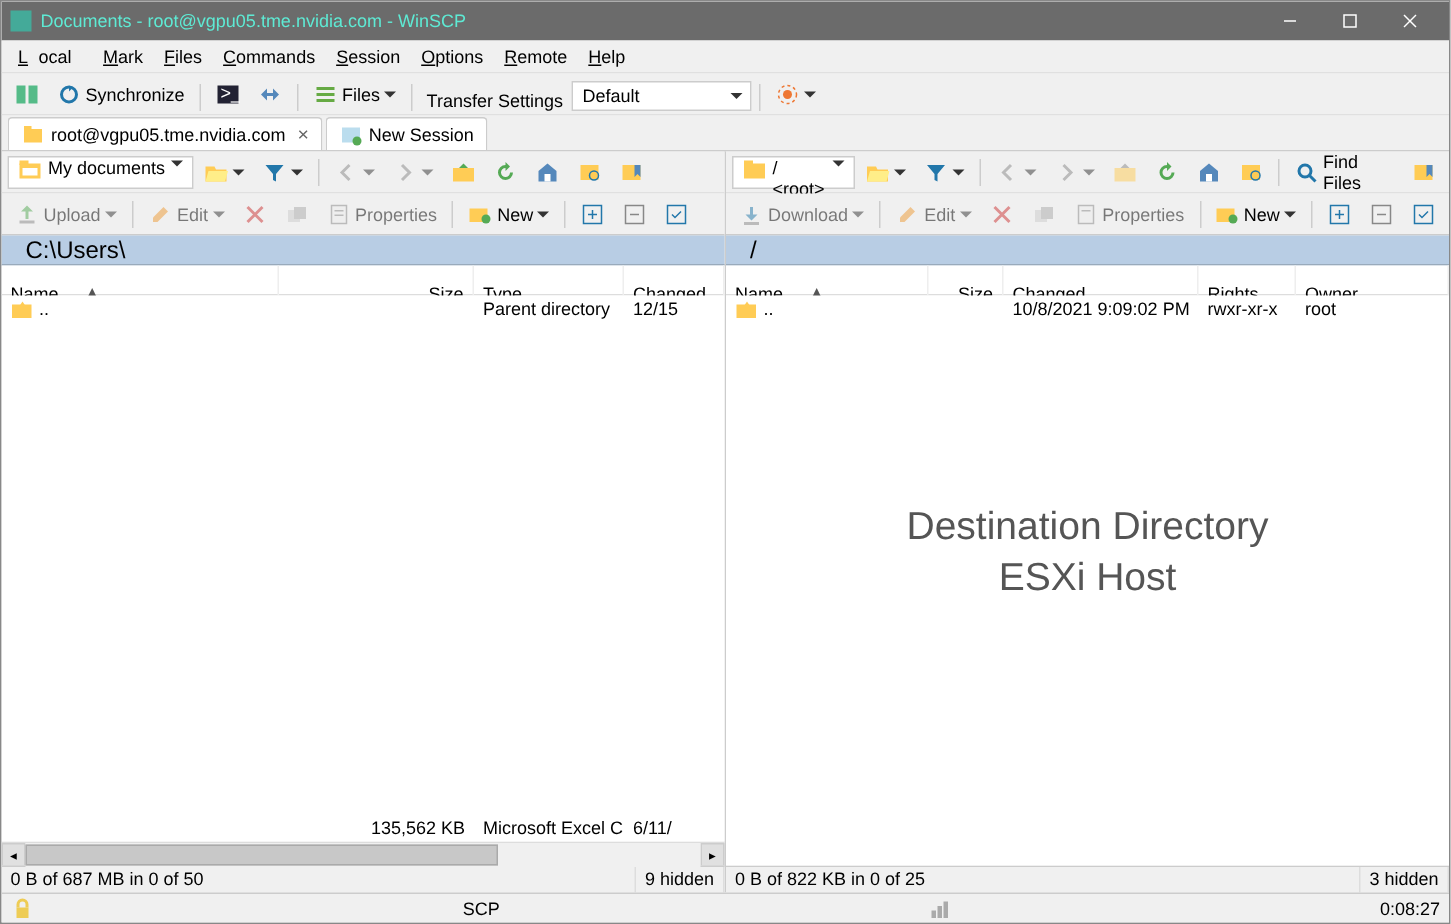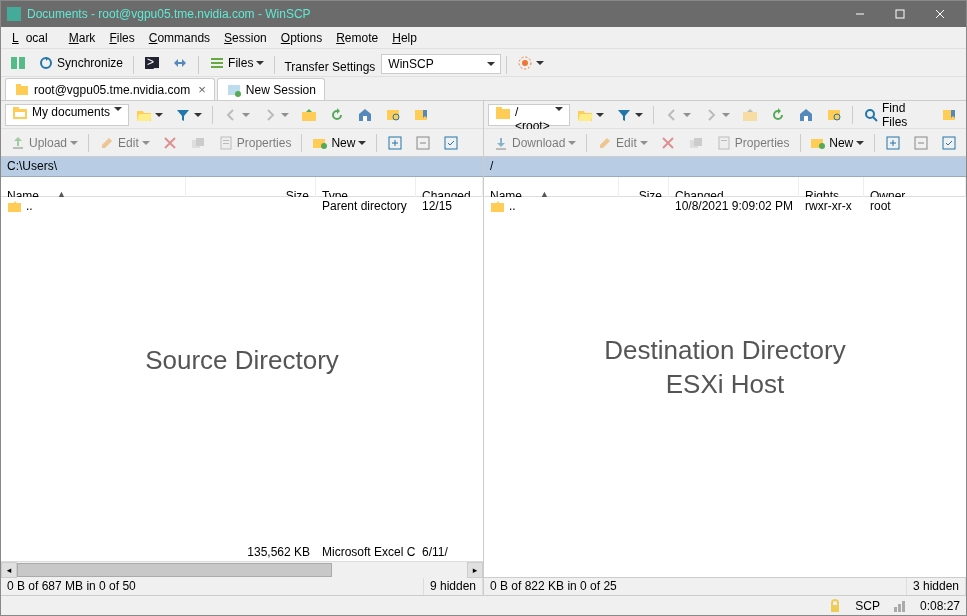--- a/index.html
+++ b/index.html
@@ -20,35 +20,35 @@
 .sep{width:1px;height:18px;background:#ccc;margin:0 3px}
 .sessiontabs{height:24px;background:#f0f0f0;display:flex;align-items:flex-end;padding:0 4px;border-bottom:1px solid #ccc}
 .stab{height:22px;padding:2px 8px;display:flex;align-items:center;gap:4px;border:1px solid #ccc;border-bottom:none;background:#fff;border-radius:3px 3px 0 0;margin-right:2px;cursor:pointer}
 .stab .x{color:#666;margin-left:4px;font-size:13px;cursor:pointer}
 .panes{flex:1;display:flex;min-height:0}
 .pane{flex:1;display:flex;flex-direction:column;min-width:0;border-right:1px solid #ccc}
 .pane:last-child{border-right:none}
 .navrow{height:28px;background:#f0f0f0;display:flex;align-items:center;padding:2px 4px;gap:2px;border-bottom:1px solid #e0e0e0}
 .loc{height:22px;padding:0 6px;display:flex;gap:4px;border:1px solid #ccc;background:#fff;cursor:pointer}
 .actrow{height:28px;background:#f0f0f0;display:flex;align-items:center;padding:2px 4px;gap:2px;border-bottom:1px solid #ccc}
-.pathbar{height:20px;background:#b8cde4;padding:2px 6px;font-size:12px;border-bottom:1px solid #9ab}
+.pathbar{height:20px;background:#b8cde4;padding:2px 16px;font-size:16px;border-bottom:1px solid #9ab}
 .listhdr{height:20px;background:#fff;display:flex;border-bottom:1px solid #ddd}
 .listhdr .col{padding:12px 6px;border-right:1px solid #eee;font-size:12px;display:flex;align-items:flex-start;gap:18px;cursor:pointer}
 .sortarr{font-size:9px;color:#555}
 .listbody{flex:1;background:#fff;overflow:hidden;position:relative}
 .row{display:flex;height:18px;align-items:center}
 .row .cell{padding:1px 6px;font-size:12px;overflow:hidden;white-space:nowrap}
 .overlay{position:absolute;top:45%;left:50%;transform:translate(-50%,-50%);color:#555;font-size:26px;text-align:center;line-height:1.3;pointer-events:none}
 .hscroll{height:16px;background:#f0f0f0;display:flex;align-items:center;border-top:1px solid #ddd}
 .hscroll .sbtn{width:16px;height:16px;background:#e0e0e0;border:1px solid #ccc;display:flex;align-items:center;justify-content:center;font-size:9px;cursor:pointer}
 .hscroll .track{flex:1;height:16px;background:#f0f0f0;position:relative}
 .hscroll .thumb{position:absolute;height:14px;top:1px;background:#c8c8c8;border:1px solid #aaa}
 .statbar{height:18px;background:#f0f0f0;display:flex;border-top:1px solid #ccc}
 .statcell{padding:1px 6px;font-size:12px;border-right:1px solid #ddd}
-.mainstat{height:20px;background:#f0f0f0;display:flex;align-items:center;justify-content:flex-end;padding:0 6px;gap:12px;border-top:1px solid #ccc}
+.mainstat{height:20px;background:#f0f0f0;display:flex;align-items:center;justify-content:space-between;padding:0 6px;gap:12px;border-top:1px solid #ccc}
 .disabled{opacity:.5}
 .combo{height:20px;border:1px solid #ccc;background:#fff;padding:0 18px 0 6px;display:flex;align-items:center;min-width:100px;position:relative;cursor:pointer}
 .combo::after{content:"";position:absolute;right:5px;top:7px;border:4px solid transparent;border-top-color:#333}
 </style>
 </head>
 <body>
 
 <div class="titlebar">
   <span class="ico"></span>
   <span class="ttl">Documents - root@vgpu05.tme.nvidia.com - WinSCP</span>
@@ -113,21 +113,21 @@
           <rect x="2" y="3" width="12" height="2" fill="#6a4"></rect>
           <rect x="2" y="7" width="12" height="2" fill="#6a4"></rect>
           <rect x="2" y="11" width="12" height="2" fill="#6a4"></rect>
         </svg></span>
       <span>Files</span>
       <span class="dd"></span>
     </div>
   <div class="sep"></div>
   <span style="padding:0 4px">Transfer Settings</span>
   <div class="combo" style="min-width:120px">
-      <span>WinSCP</span>
+      <span>Default</span>
     </div>
   <div class="sep"></div>
   <div class="tbtn">
       <span class="ic"><svg viewBox="0 0 16 16">
           <circle cx="8" cy="8" r="3" fill="#e73"></circle>
           <circle cx="8" cy="8" r="6" fill="none" stroke="#e73" stroke-width="1" stroke-dasharray="2 2"></circle>
         </svg></span>
       <span class="dd"></span>
     </div>
 </div>
@@ -306,21 +306,20 @@
             <span class="ic"><svg viewBox="0 0 16 16">
                 <rect x="1" y="5" width="13" height="9" fill="#fc5"></rect>
                 <path d="M8 3l2 3H6z" fill="#fc5"></path>
               </svg></span>
             <span>..</span>
           </div>
         <div class="cell" style="width:130px;text-align:right"></div>
         <div class="cell" style="width:100px">Parent directory</div>
         <div class="cell" style="flex:1">12/15</div>
       </div>
-      <div class="overlay">Source Directory</div>
       <div class="row" style="position:absolute;bottom:0;width:100%">
         <div class="cell" style="width:185px"></div>
         <div class="cell" style="width:130px;text-align:right">135,562 KB</div>
         <div class="cell" style="width:100px">Microsoft Excel C...</div>
         <div class="cell" style="flex:1">6/11/</div>
       </div>
     </div>
     <div class="hscroll">
       <div class="sbtn">◂</div>
       <div class="track">

